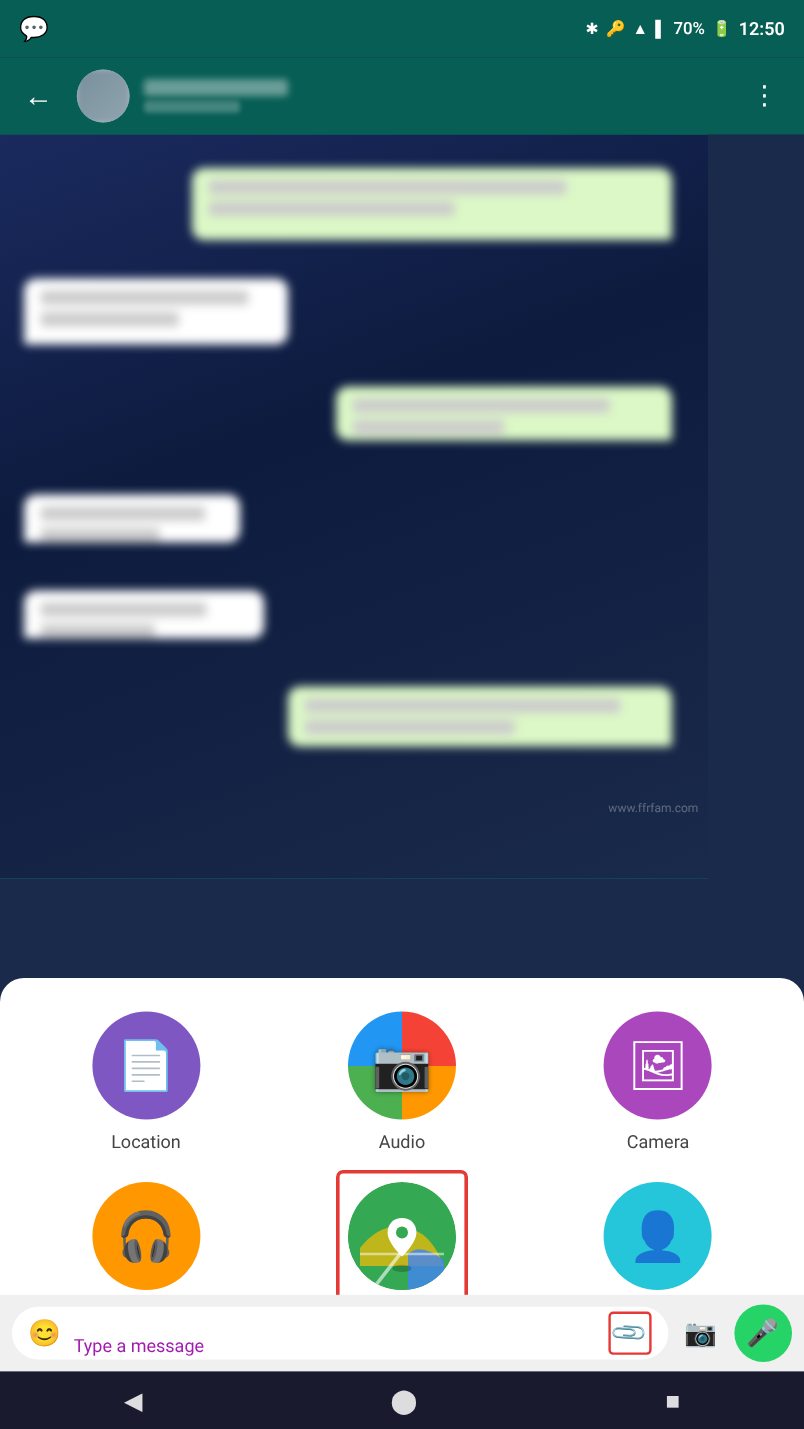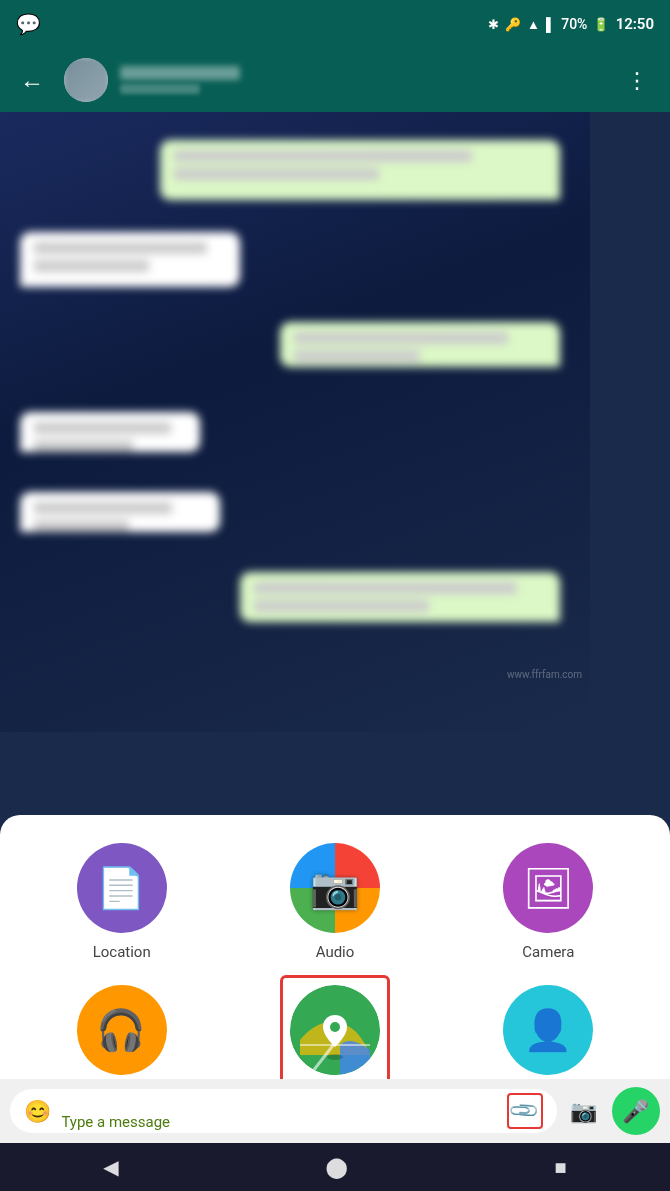--- a/index.html
+++ b/index.html
@@ -216,21 +216,21 @@
       align-items: center;
       padding: 0 14px;
       gap: 10px;
     }
     .emoji-icon {
       font-size: 22px;
       color: #888;
     }
     .input-placeholder {
       flex: 1;
-      color: #4d7c0f;
+      color: #a21caf;
       font-size: 15px;
       margin-top: 22px;
     }
     .attach-btn-highlight {
       width: 36px;
       height: 36px;
       display: flex;
       align-items: center;
       justify-content: center;
       border: 2px solid #e53935;

